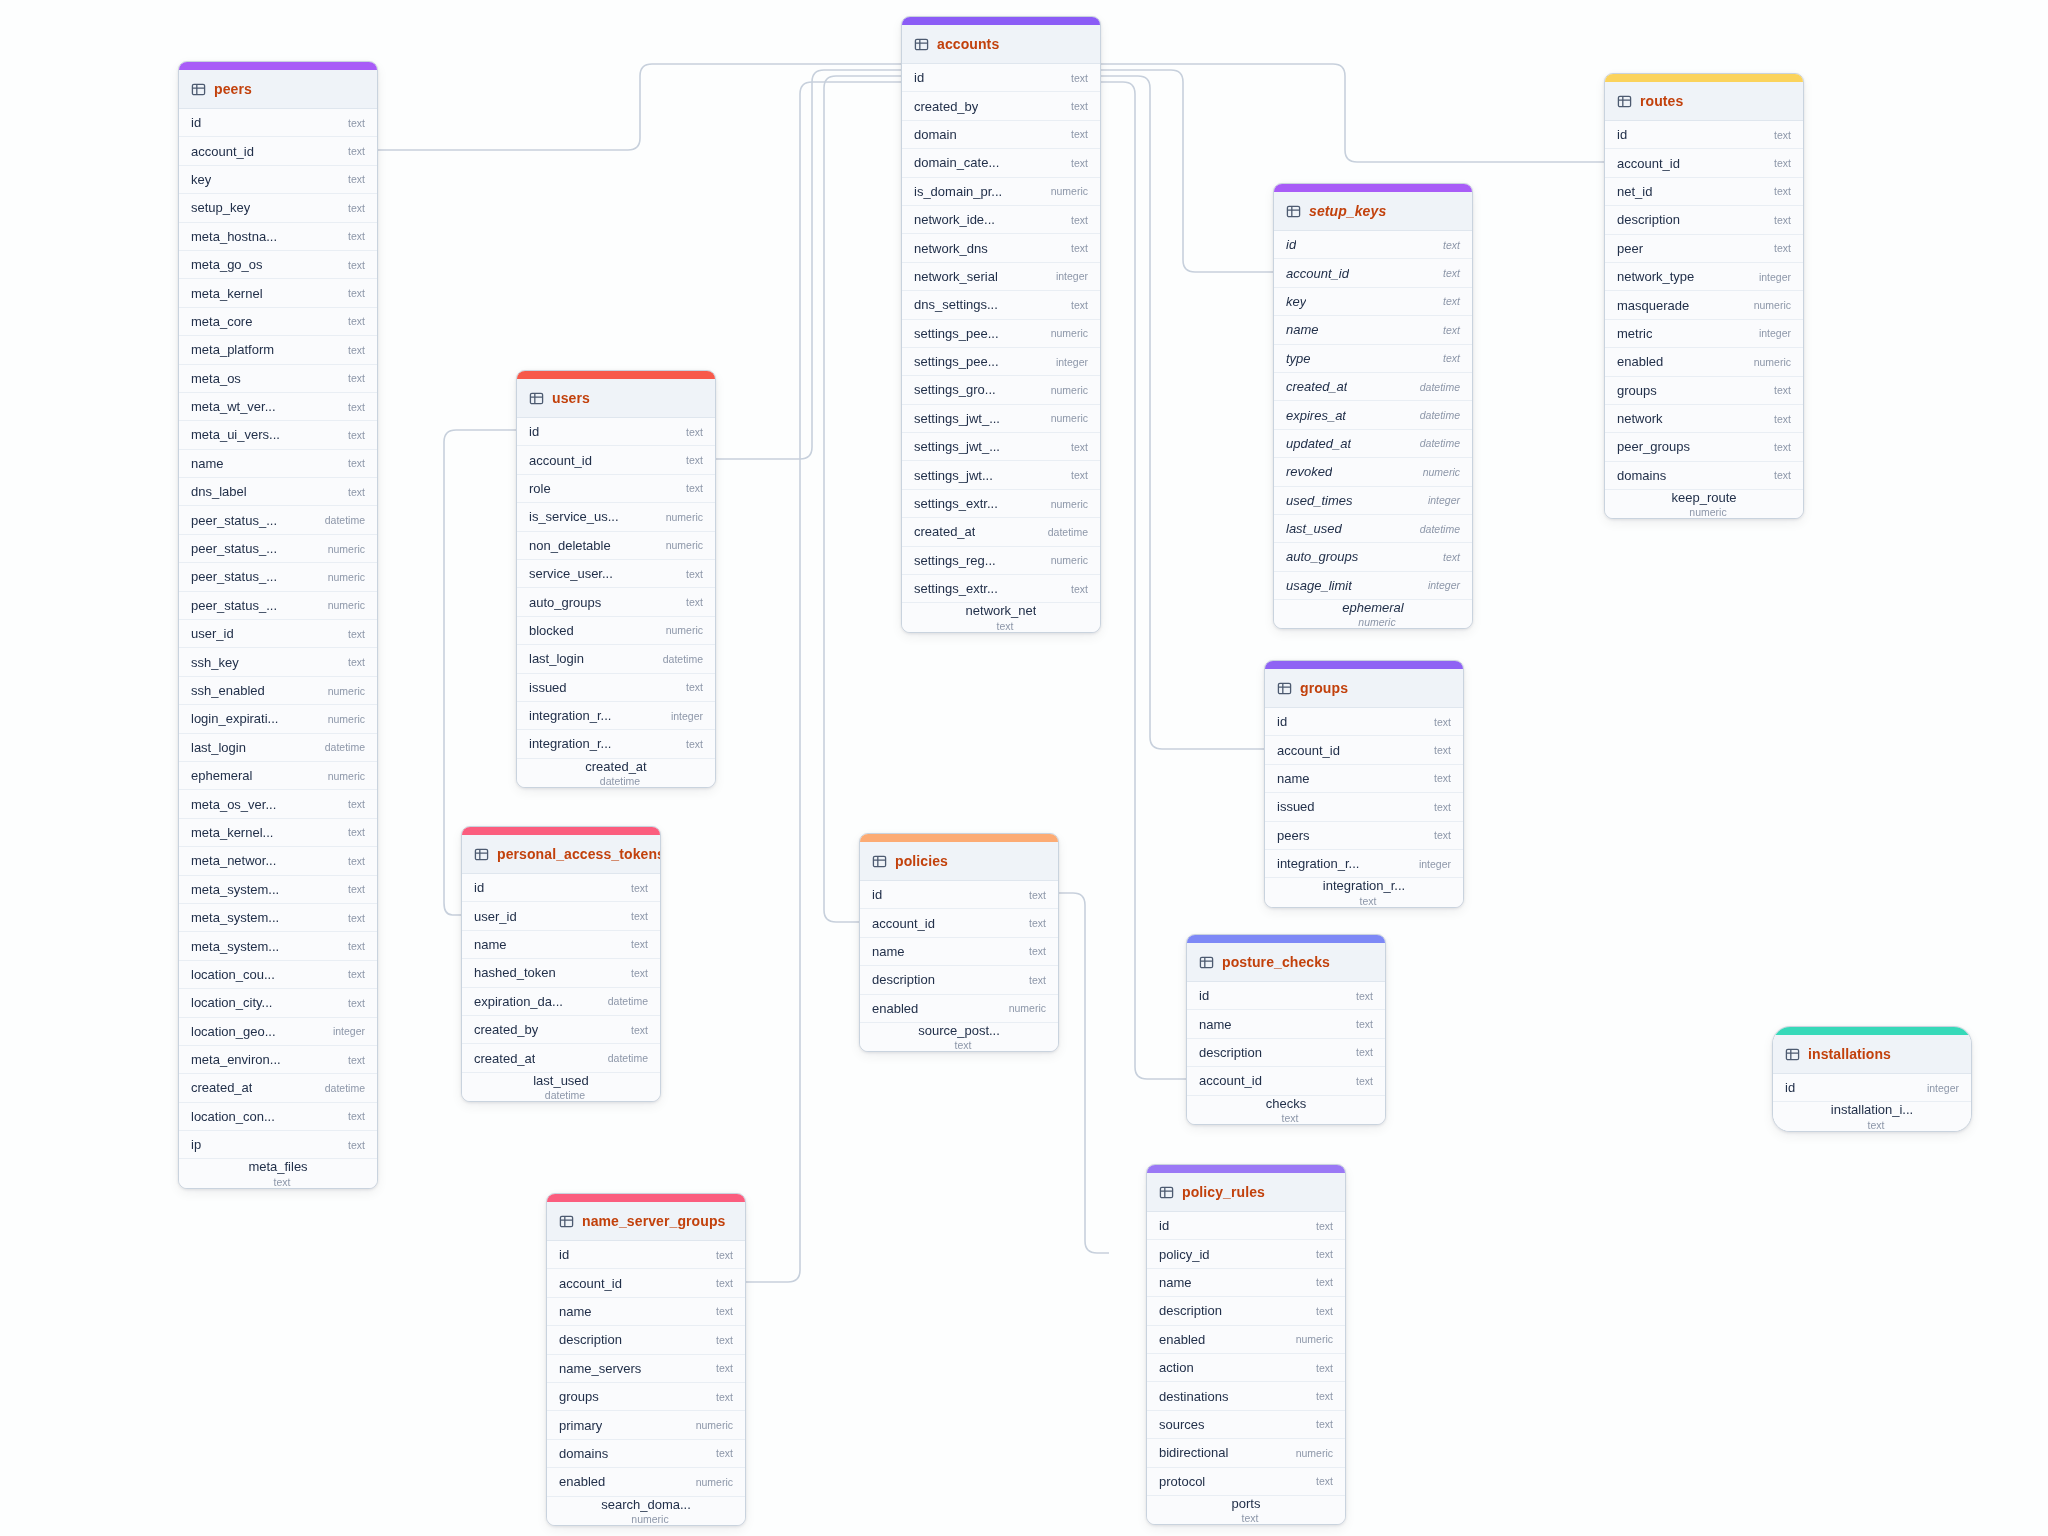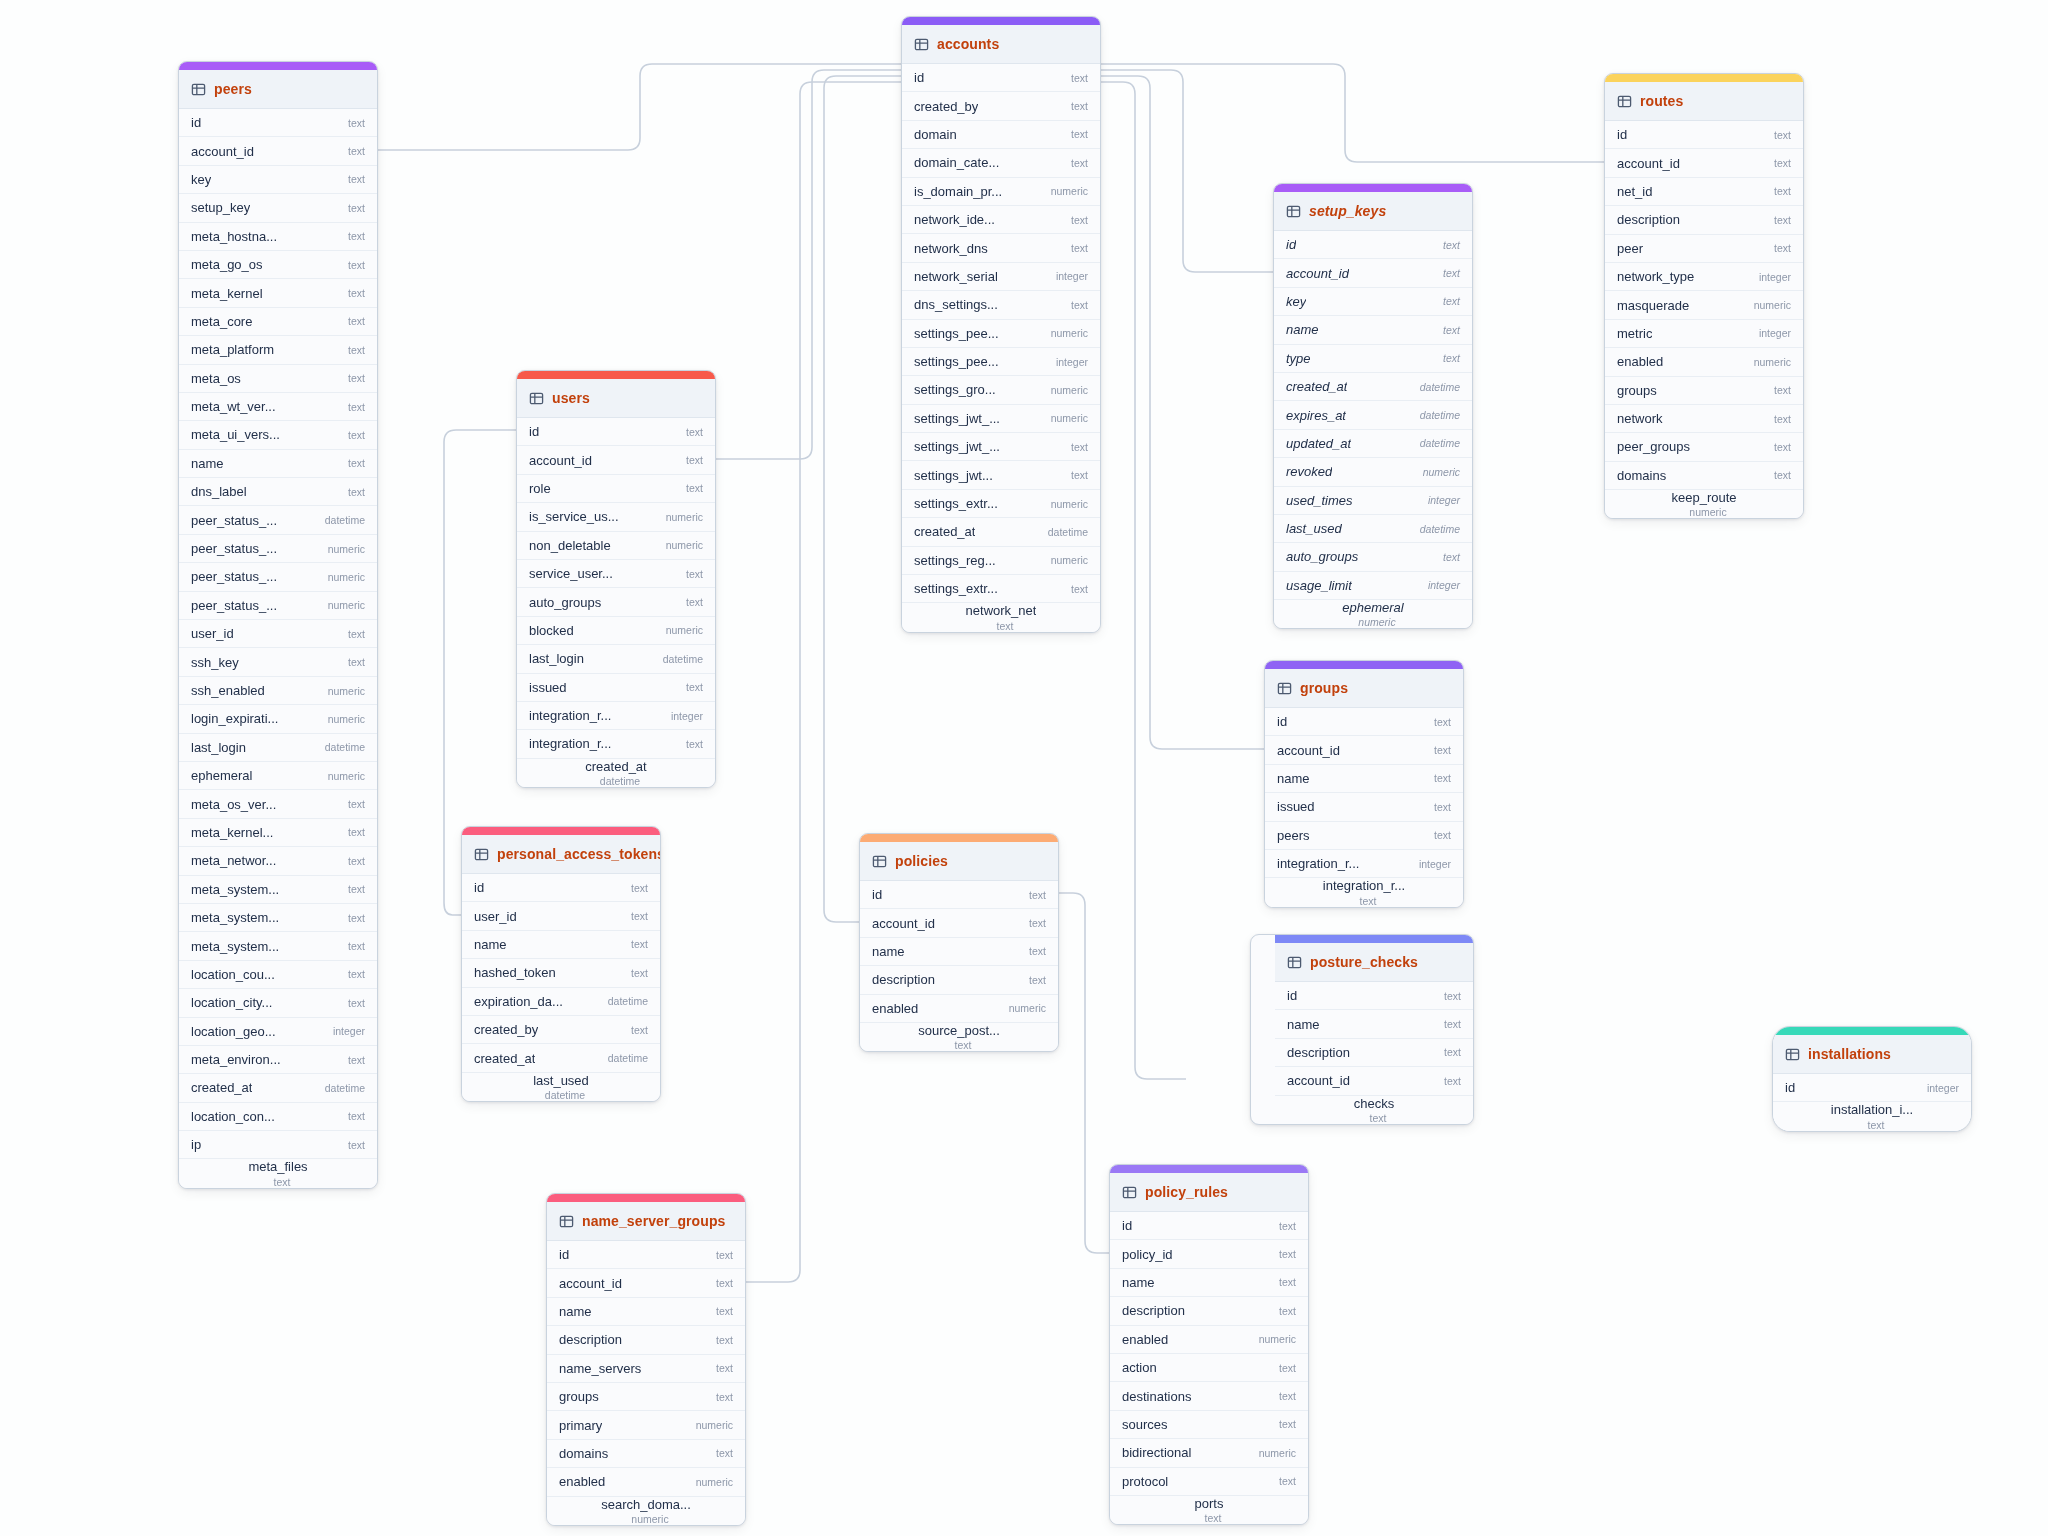--- a/index.html
+++ b/index.html
@@ -613,21 +613,21 @@
       </div>
       <div class="frow">
         <span class="fname">integration_r...</span>
         <span class="ftype">integer</span>
       </div>
       <div class="frow">
         <span class="fname">integration_r...</span>
         <span class="ftype">text</span>
       </div>
     </div>
-    <div class="table" style="left: 1250px; top: 934px; padding-left: 24px;">
+    <div class="table" style="left: 1186px; top: 934px;">
       <div class="colorbar" style="background: rgb(125, 136, 246);"></div>
       <div class="thead">
         <span class="ticon">
           <svg width="15" height="15" viewBox="0 0 16 16" fill="none" stroke="#4c5a70" stroke-width="1.4">
             <rect x="1.5" y="2.5" width="13" height="11" rx="1.6"></rect>
             <line x1="1.5" y1="6.5" x2="14.5" y2="6.5"></line>
             <line x1="6.2" y1="2.5" x2="6.2" y2="13.5"></line>
           </svg>
         </span>
         <span class="tname">posture_checks</span>
@@ -646,21 +646,21 @@
       </div>
       <div class="frow">
         <span class="fname">account_id</span>
         <span class="ftype">text</span>
       </div>
       <div class="frow">
         <span class="fname">checks</span>
         <span class="ftype">text</span>
       </div>
     </div>
-    <div class="table" style="left: 1109px; top: 1164px; text-align: center;">
+    <div class="table" style="left: 1146px; top: 1164px; text-align: center;">
       <div class="colorbar" style="background: rgb(154, 120, 245);"></div>
       <div class="thead">
         <span class="ticon">
           <svg width="15" height="15" viewBox="0 0 16 16" fill="none" stroke="#4c5a70" stroke-width="1.4">
             <rect x="1.5" y="2.5" width="13" height="11" rx="1.6"></rect>
             <line x1="1.5" y1="6.5" x2="14.5" y2="6.5"></line>
             <line x1="6.2" y1="2.5" x2="6.2" y2="13.5"></line>
           </svg>
         </span>
         <span class="tname">policy_rules</span>

